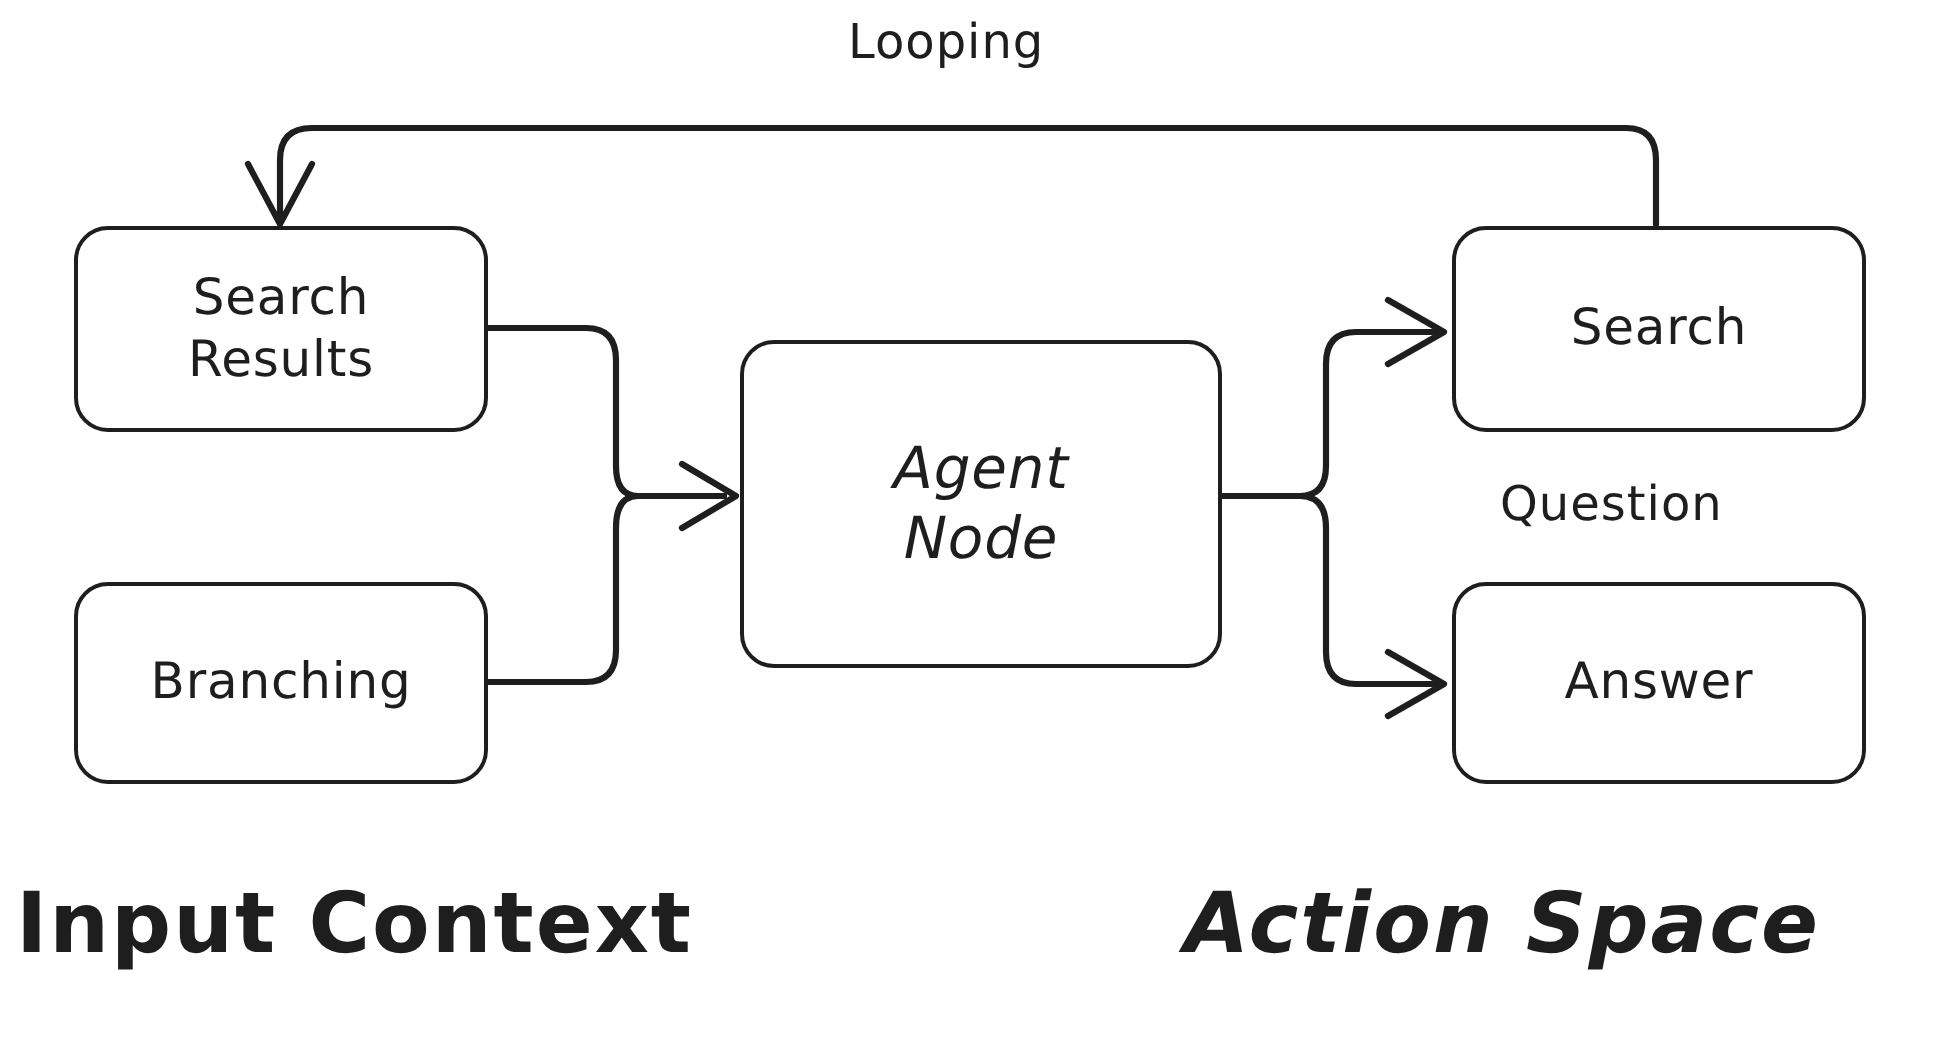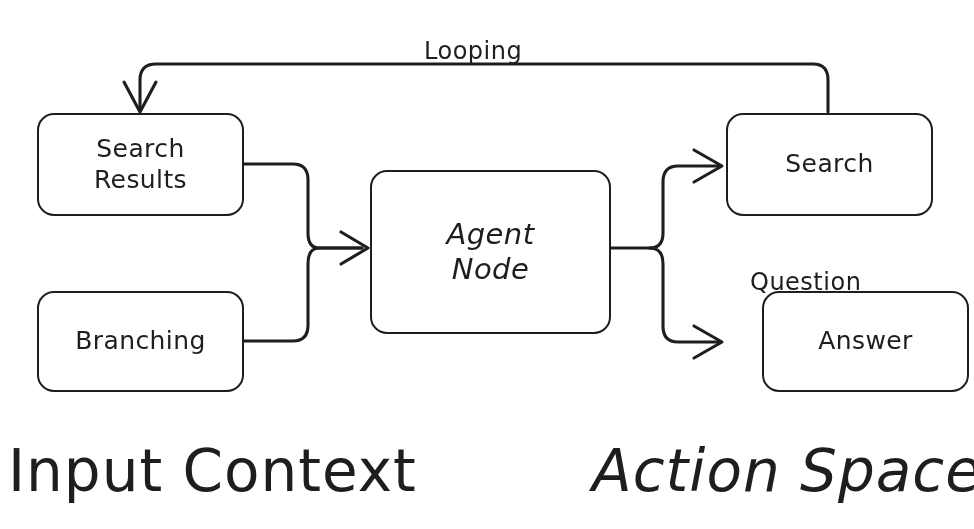--- a/index.html
+++ b/index.html
@@ -51,41 +51,40 @@
   }
   .node-agent .node-label {
     font-size: 29px;
     font-style: italic;
     line-height: 1.2;
   }
   #node-search-results { left: 37px;  top: 113px; width: 207px; height: 103px; }
   #node-question       { left: 37px;  top: 291px; width: 207px; height: 101px; }
   #node-agent          { left: 370px; top: 170px; width: 241px; height: 164px; }
   #node-search         { left: 726px; top: 113px; width: 207px; height: 103px; }
-  #node-answer         { left: 726px; top: 291px; width: 207px; height: 101px; margin-left: 36px; }
+  #node-answer         { left: 726px; top: 291px; width: 207px; height: 101px; }
 
   .edge-label {
     position: absolute;
     color: #1e1e1e;
     font-family: "DejaVu Sans", sans-serif;
     font-size: 24px;
     letter-spacing: 0.5px;
     white-space: nowrap;
     z-index: 4;
-    margin-top: 30px;
   }
   #label-looping   { left: 424px; top: 7px; }
   #label-branching { left: 750px; top: 238px; }
 
   .region-label {
     position: absolute;
     color: #1e1e1e;
     font-family: "DejaVu Sans", sans-serif;
-    font-size: 58px;
-    font-weight: 400;
+    font-size: 42px;
+    font-weight: 700;
     letter-spacing: 1px;
     white-space: nowrap;
     z-index: 4;
   }
   #label-input-context { left: 8px;   top: 437px; }
   #label-action-space  { left: 592px; top: 437px; font-style: italic; }
 </style>
 </head>
 <body>
 

